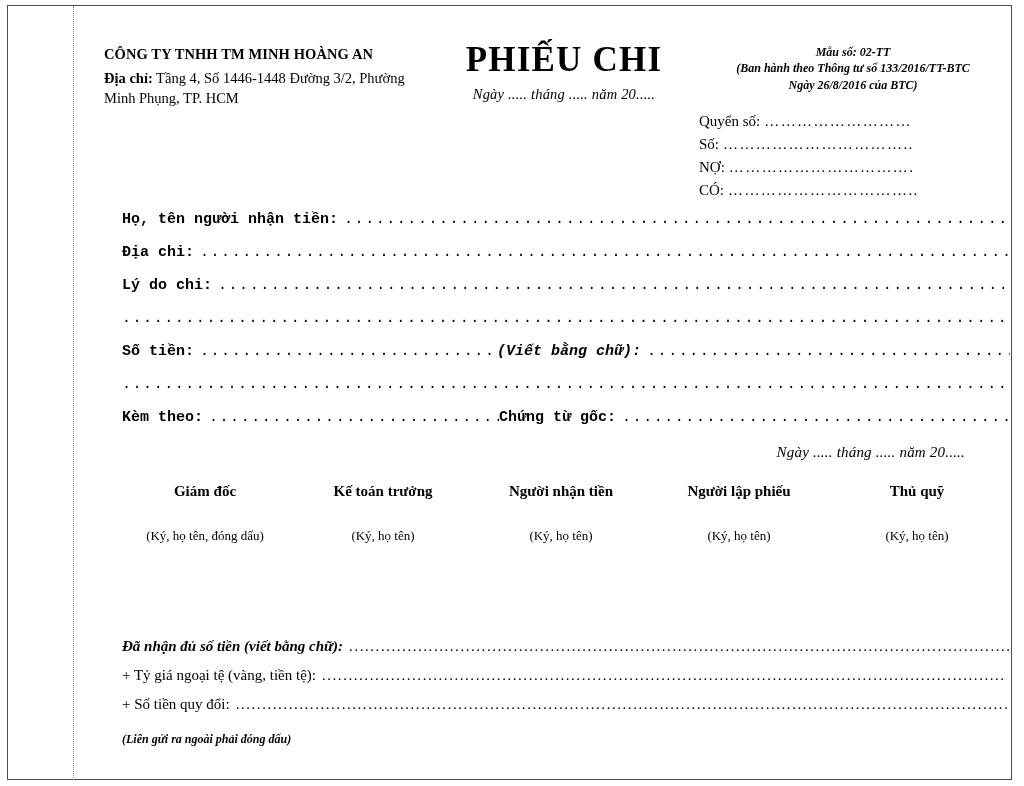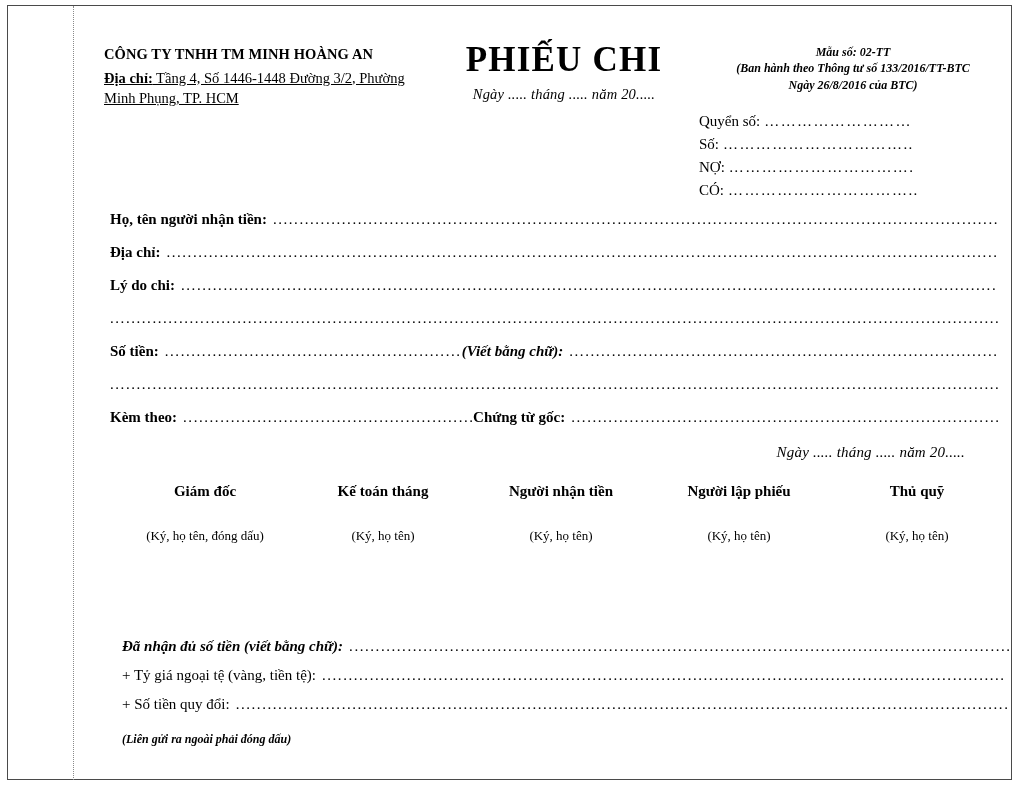--- a/index.html
+++ b/index.html
@@ -62,21 +62,20 @@
   }
   .company-name {
     font-weight: bold;
     font-size: 14.5px;
     letter-spacing: .1px;
     white-space: nowrap;
   }
   .company-addr {
     margin-top: 3px;
     font-size: 14.5px;
-    text-decoration: underline;
   }
   .company-addr b { font-weight: bold; }
 
   .title-block {
     position: absolute;
     left: 355px;
     top: 36px;
     width: 270px;
     text-align: center;
   }
@@ -123,24 +122,25 @@
     flex: 1 1 auto;
     overflow: hidden;
     white-space: nowrap;
     letter-spacing: 1.4px;
     margin-left: 4px;
   }
 
   
   .body-fields {
     position: absolute;
-    left: 36px;
+    left: 48px;
     top: 205px;
     width: 888px;
     font-size: 15px;
+    font-family: Liberation Mono, monospace;
   }
   .field-row {
     display: flex;
     align-items: baseline;
     white-space: nowrap;
     height: 33px;
   }
   .field-label {
     font-weight: bold;
     flex: 0 0 auto;
@@ -318,21 +318,21 @@
     </div>
 
     <div class="sign-date">Ngày ..... tháng ..... năm 20.....</div>
 
     <div class="signatures">
       <div class="sign-col">
         <div class="sign-title">Giám đốc</div>
         <div class="sign-sub">(Ký, họ tên, đóng dấu)</div>
       </div>
       <div class="sign-col">
-        <div class="sign-title">Kế toán tháng</div>
+        <div class="sign-title">Kế toán trưởng</div>
         <div class="sign-sub">(Ký, họ tên)</div>
       </div>
       <div class="sign-col">
         <div class="sign-title">Người nhận tiền</div>
         <div class="sign-sub">(Ký, họ tên)</div>
       </div>
       <div class="sign-col">
         <div class="sign-title">Người lập phiếu</div>
         <div class="sign-sub">(Ký, họ tên)</div>
       </div>

